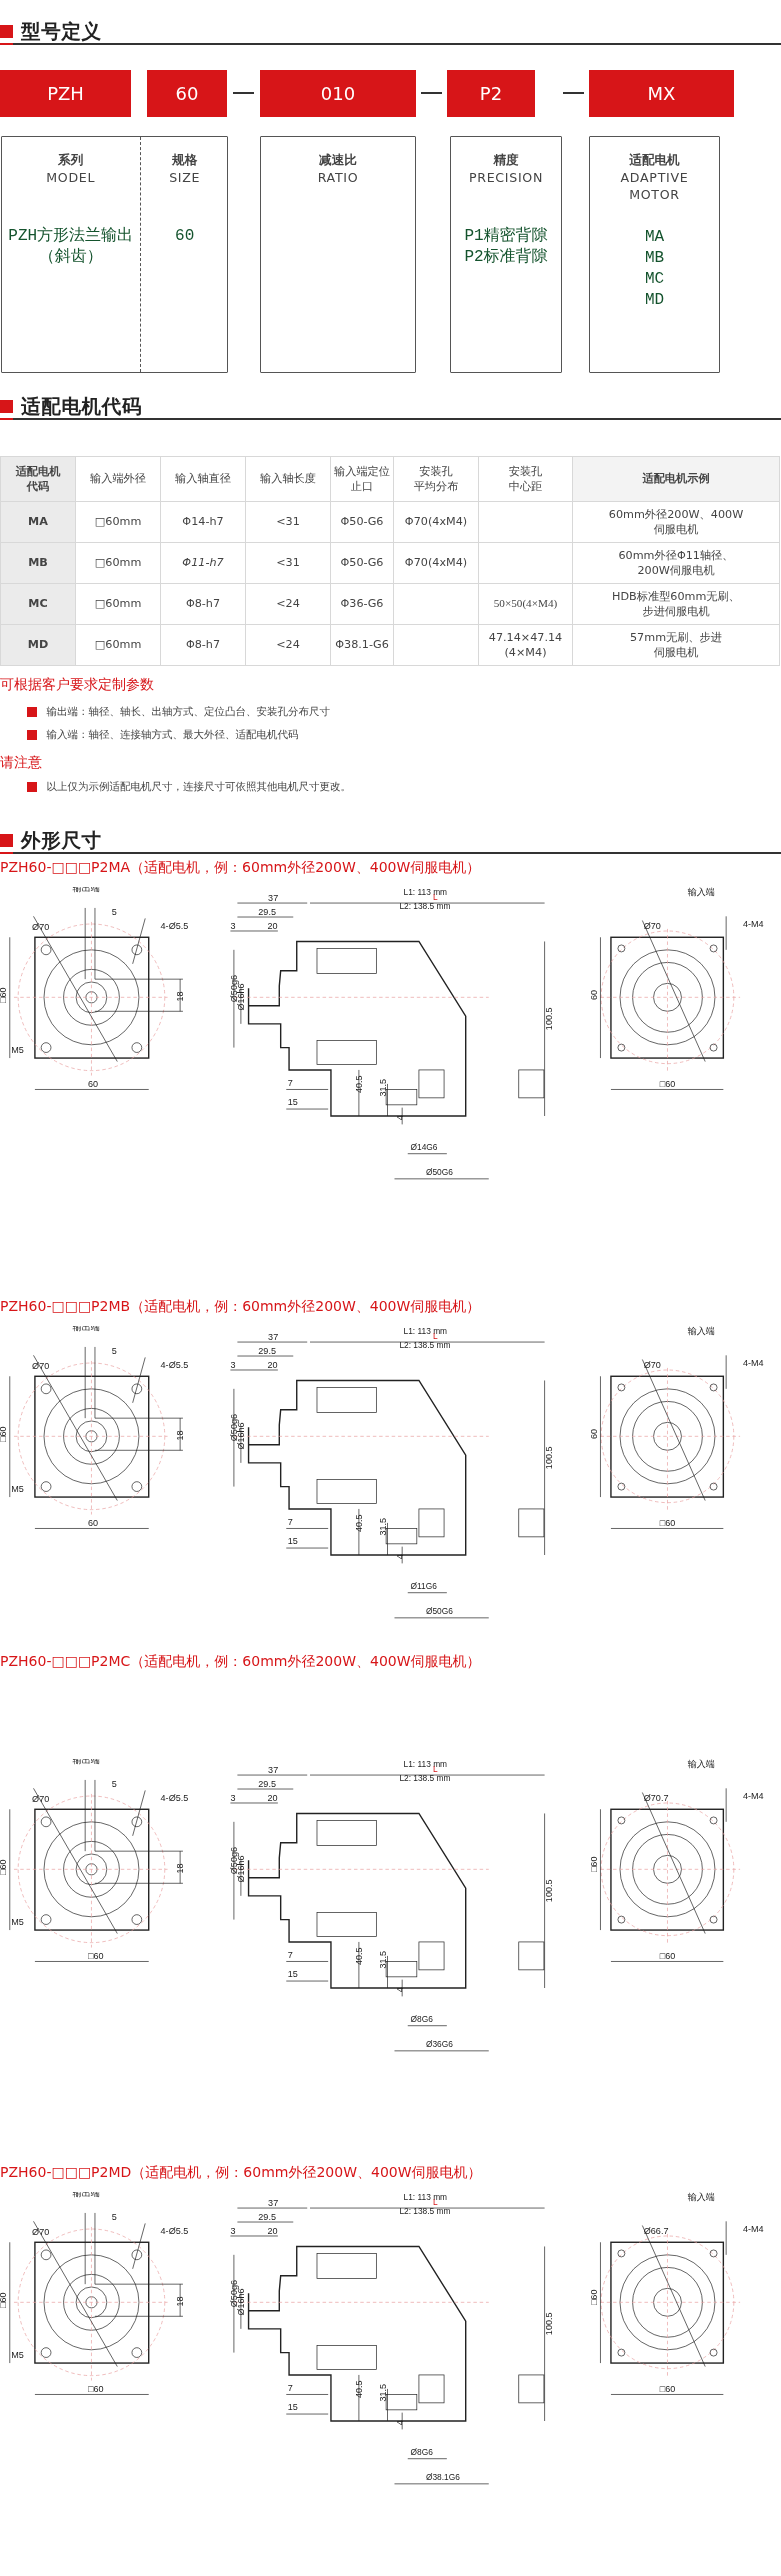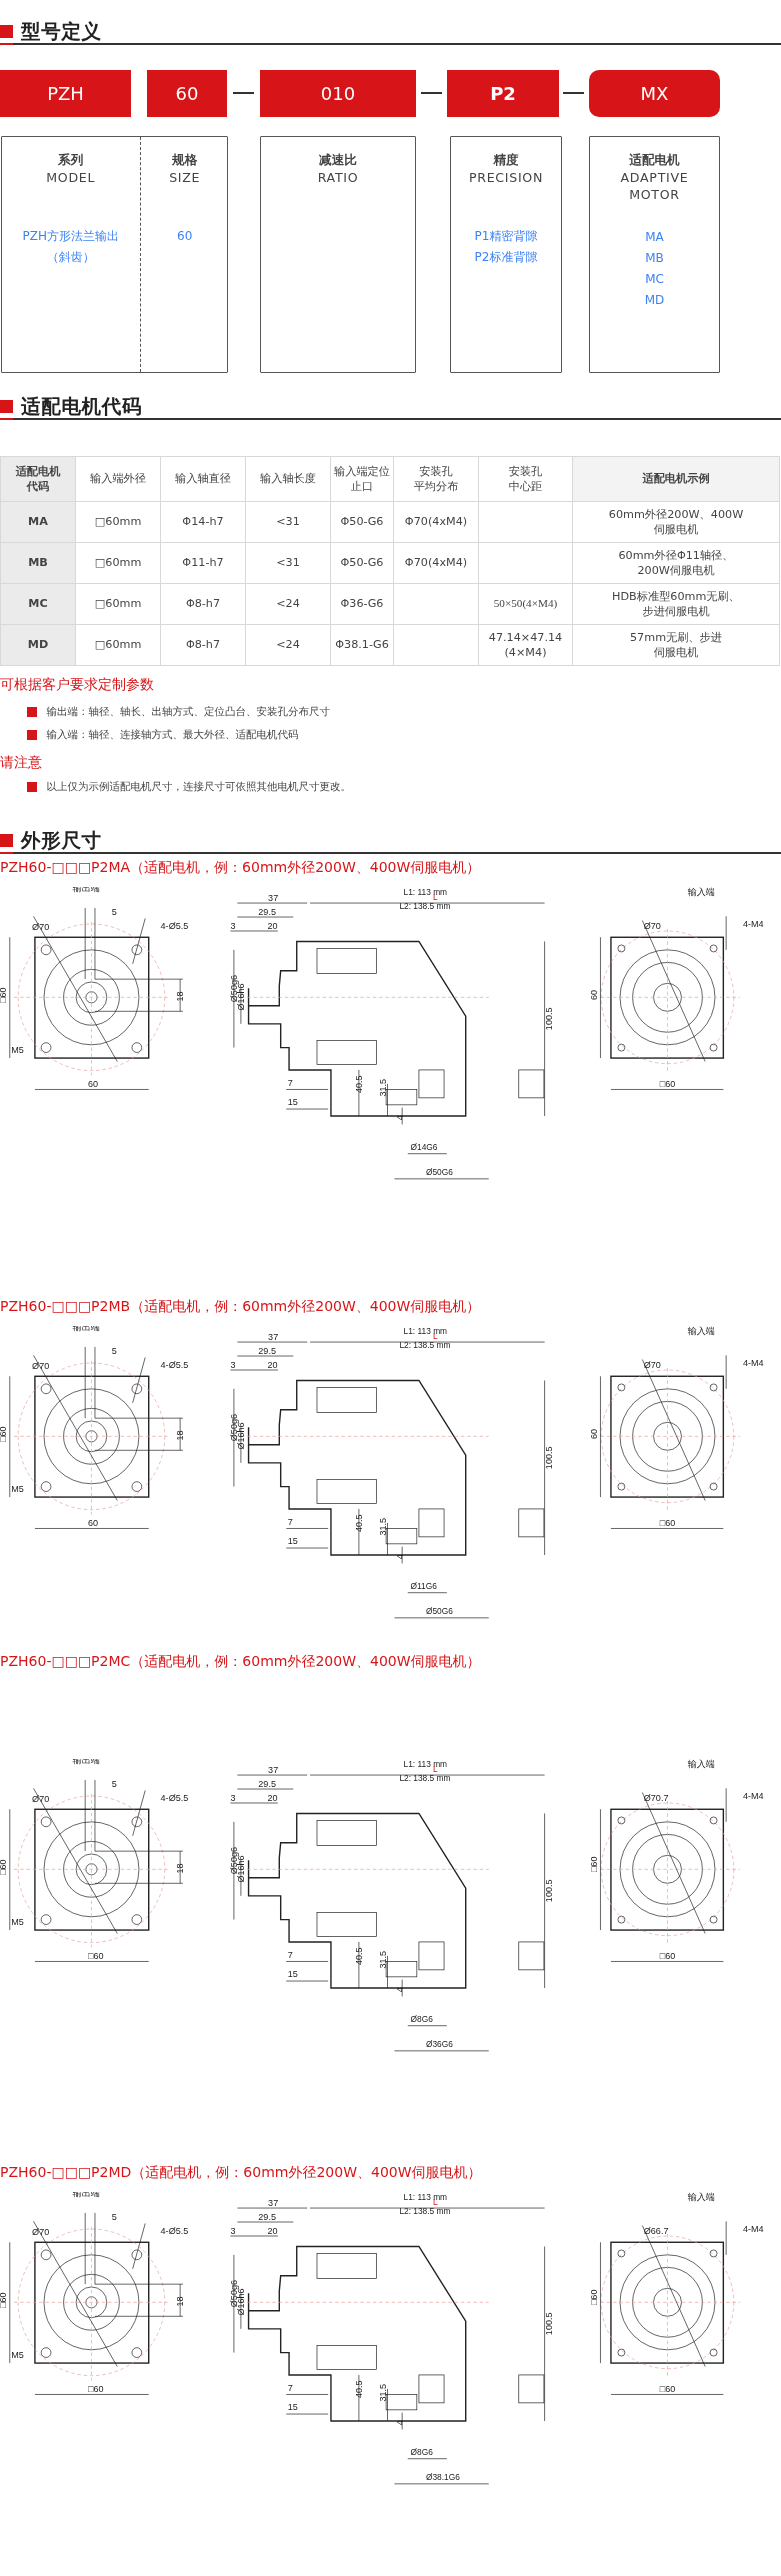--- a/index.html
+++ b/index.html
@@ -7,21 +7,21 @@
   .section-head { position: absolute; left: 0; width: 782px; height: 28px; border-bottom: 2.1px solid #333; }
   .section-head .mark { position: absolute; left: 0; top: 8.4px; width: 12.6px; height: 12.6px; background: #d71518; }
   .section-head .redline { position: absolute; left: 0; bottom: -2.1px; width: 12.6px; height: 2.1px; background: #d71518; }
   .section-head .title { position: absolute; left: 21px; top: 1.4px; font-size: 19.5px; font-weight: bold; color: #222; letter-spacing: 0.7px; }
   .code-box { position: absolute; top: 70px; height: 47px; background: #d71518; color: #fff; font-size: 18px; display: flex; align-items: center; justify-content: center; }
   .dash { position: absolute; top: 92px; width: 21px; height: 2.1px; background: #333; }
   .def-card { position: absolute; top: 136px; height: 237px; border: 1.4px solid #555; border-radius: 1px; text-align: center; }
   .def-col { position: absolute; top: 0; height: 100%; text-align: center; }
   .def-col .h-cn { margin-top: 15.4px; font-size: 12.6px; font-weight: bold; color: #444; }
   .def-col .h-en { font-size: 12.6px; color: #444; line-height: 17px; letter-spacing: 0.7px; }
-  .def-col .vals { margin-top: 24px; font-size: 12px; color: #3b82f6; line-height: 21px; }
+  .def-col .vals { margin-top: 24px; font-size: 16px; color: #14532d; line-height: 21px; font-family: Liberation Mono, monospace; }
   .def-col .vals .b { font-weight: bold; }
   .vdash { position: absolute; top: 0; bottom: 0; border-left: 1.4px dashed #555; }
   table.motor { position: absolute; left: 0; top: 407px; width: 780px; border-collapse: collapse; font-size: 11.2px; color: #444; }
   table.motor td, table.motor th { border: 1.4px solid #d8d8d8; text-align: center; font-weight: normal; line-height: 15.4px; }
   table.motor th { height: 45px; }
   table.motor td { height: 41px; }
   table.motor .codecol { background: #ebebeb; font-weight: bold; width: 75px; }
   table.motor .ex-h { background: #f3f3f3; font-weight: bold; }
   .red-h { position: absolute; left: 0; font-size: 14px; color: #d71518; }
   .note { position: absolute; left: 0; font-size: 10.5px; color: #444; display: flex; align-items: center; padding-left: 27px; }
@@ -37,23 +37,23 @@
   <div class="mark"></div>
   <div class="redline"></div>
   <div class="title">型号定义</div>
 </div>
 
 <div class="code-box" style="left:0;width:131px;">PZH</div>
 <div class="code-box" style="left:147px;width:80px;">60</div>
 <div class="dash" style="left:233px;"></div>
 <div class="code-box" style="left:260px;width:156px;">010</div>
 <div class="dash" style="left:421px;"></div>
-<div class="code-box" style="left:447px;width:112px;font-weight:bold;">P2</div>
+<div class="code-box" style="left:447px;width:88px;">P2</div>
 <div class="dash" style="left:563px;"></div>
-<div class="code-box" style="left:589px;width:131px;border-radius:10px;">MX</div>
+<div class="code-box" style="left:589px;width:145px;">MX</div>
 
 <div class="def-card" style="left:0.7px;width:227px;">
   <div class="def-col" style="left:0;width:138px;">
     <div class="h-cn">系列</div>
     <div class="h-en">MODEL</div>
     <div class="vals" style="margin-top:40px;">
       <div>PZH方形法兰输出</div>
       <div>（斜齿）</div>
     </div>
   </div>
@@ -130,21 +130,21 @@
         <td style="white-space: pre-line;">&lt;31</td>
         <td style="white-space: pre-line;">Φ50-G6</td>
         <td style="white-space: pre-line;">Φ70(4xM4)</td>
         <td style="white-space: pre-line;"></td>
         <td style="white-space: pre-line;">60mm外径200W、400W
 伺服电机</td>
       </tr>
       <tr>
         <td class="codecol" style="white-space: pre-line;">MB</td>
         <td style="white-space: pre-line;">□60mm</td>
-        <td style="white-space: pre-line;">Φ11-h7</td>
+        <td style="white-space: pre-line; font-style: italic;">Φ11-h7</td>
         <td style="white-space: pre-line;">&lt;31</td>
         <td style="white-space: pre-line;">Φ50-G6</td>
         <td style="white-space: pre-line;">Φ70(4xM4)</td>
         <td style="white-space: pre-line;"></td>
         <td style="white-space: pre-line;">60mm外径Φ11轴径、
 200W伺服电机</td>
       </tr>
       <tr>
         <td class="codecol" style="white-space: pre-line;">MC</td>
         <td style="white-space: pre-line;">□60mm</td>

